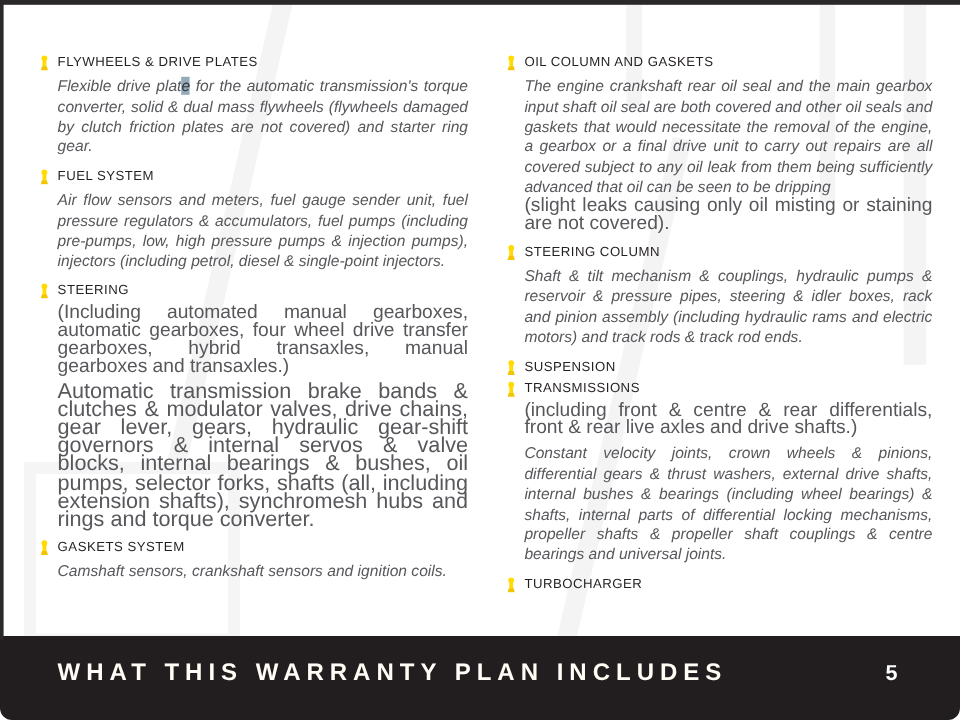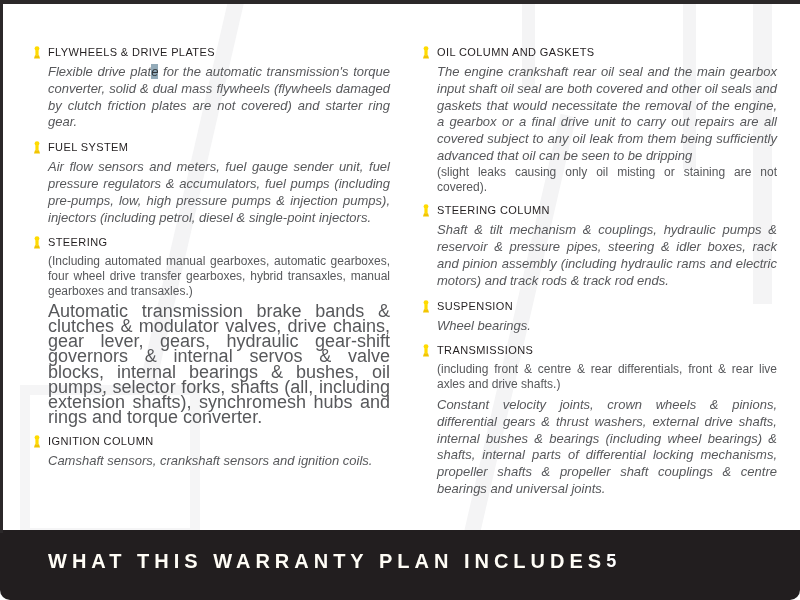--- a/index.html
+++ b/index.html
@@ -36,30 +36,30 @@
   }
   p.body {
     margin:0 0 10px 0; font-size:13px; line-height:16.8px;
     color:#57585b; text-align:justify;font-style:italic;
   }
   p.body-sm {
     margin:0 0 10px 0; font-size:18px; line-height:15.2px;
     color:#57585b; text-align:justify;
   }
   p.note {
-    margin:0 0 5px 0; font-size:12px; line-height:14.8px;
+    margin:0 0 5px 0; font-size:16px; line-height:14.8px;
     color:#57585b; text-align:justify;
   }
   .cursor-hl { background:#93abb9; color:#30353a; }
 
   
   .footer {
     position:absolute; left:0; top:530px; width:800px; height:70px;
     background:#221e1f; border-radius:0 0 10px 10px; z-index:5;
-    display:flex; align-items:center; 
+    display:flex; align-items:center; justify-content:space-between;
     padding:0 52px 8px 48px; box-sizing:border-box;
   }
   .footer-title {
     color:#fffdf6; font-size:20px; font-weight:bold; letter-spacing:5px;
   }
   .page-num { color:#ffffff; font-size:18px; font-weight:bold; }
 </style>
 </head>
 <body>
 
@@ -111,21 +111,21 @@
     <p class="body-sm">Automatic transmission brake bands &amp; clutches &amp; modulator valves, drive chains, gear lever, gears, hydraulic gear-shift governors &amp; internal servos &amp; valve blocks, internal bearings &amp; bushes, oil pumps, selector forks, shafts (all, including extension shafts), synchromesh hubs and rings and torque converter.</p>
   </div>
 
   <div class="section">
     <div class="sec-head">
       <svg class="bullet" viewBox="0 0 10 13">
         <circle cx="5" cy="2.6" r="2.4" fill="#FFDB00"></circle>
         <rect x="3.4" y="4.2" width="3.2" height="5.2" fill="#FFDB00"></rect>
         <path d="M2 12.6 L8 12.6 L7 9.2 L3 9.2 Z" fill="#F2C500"></path>
       </svg>
-      <h3>IGNITION COLUMN</h3>
+      <h3>GASKETS SYSTEM</h3>
     </div>
     <p class="body">Camshaft sensors, crankshaft sensors and ignition coils.</p>
   </div>
 
 </div>
 
 <div class="col col-right">
 
   <div class="section">
     <div class="sec-head">
@@ -154,37 +154,44 @@
 
   <div class="section">
     <div class="sec-head">
       <svg class="bullet" viewBox="0 0 10 13">
         <circle cx="5" cy="2.6" r="2.4" fill="#FFDB00"></circle>
         <rect x="3.4" y="4.2" width="3.2" height="5.2" fill="#FFDB00"></rect>
         <path d="M2 12.6 L8 12.6 L7 9.2 L3 9.2 Z" fill="#F2C500"></path>
       </svg>
       <h3>SUSPENSION</h3>
     </div>
-    <p class="body">Wheel bearings.</p>
   </div>
 
   <div class="section">
     <div class="sec-head">
       <svg class="bullet" viewBox="0 0 10 13">
         <circle cx="5" cy="2.6" r="2.4" fill="#FFDB00"></circle>
         <rect x="3.4" y="4.2" width="3.2" height="5.2" fill="#FFDB00"></rect>
         <path d="M2 12.6 L8 12.6 L7 9.2 L3 9.2 Z" fill="#F2C500"></path>
       </svg>
       <h3>TRANSMISSIONS</h3>
     </div>
     <p class="note">(including front &amp; centre &amp; rear differentials, front &amp; rear live axles and drive shafts.)</p>
     <p class="body">Constant velocity joints, crown wheels &amp; pinions, differential gears &amp; thrust washers, external drive shafts, internal bushes &amp; bearings (including wheel bearings) &amp; shafts, internal parts of differential locking mechanisms, propeller shafts &amp; propeller shaft couplings &amp; centre bearings and universal joints.</p>
   </div>
 
   <div class="section">
+    <div class="sec-head">
+      <svg class="bullet" viewBox="0 0 10 13">
+        <circle cx="5" cy="2.6" r="2.4" fill="#FFDB00"></circle>
+        <rect x="3.4" y="4.2" width="3.2" height="5.2" fill="#FFDB00"></rect>
+        <path d="M2 12.6 L8 12.6 L7 9.2 L3 9.2 Z" fill="#F2C500"></path>
+      </svg>
+      <h3>TURBOCHARGER</h3>
+    </div>
   </div>
 
 </div>
 
 <div class="footer">
   <div class="footer-title">WHAT THIS WARRANTY PLAN INCLUDES</div>
   <div class="page-num">5</div>
 </div>
 
 </body></html>

